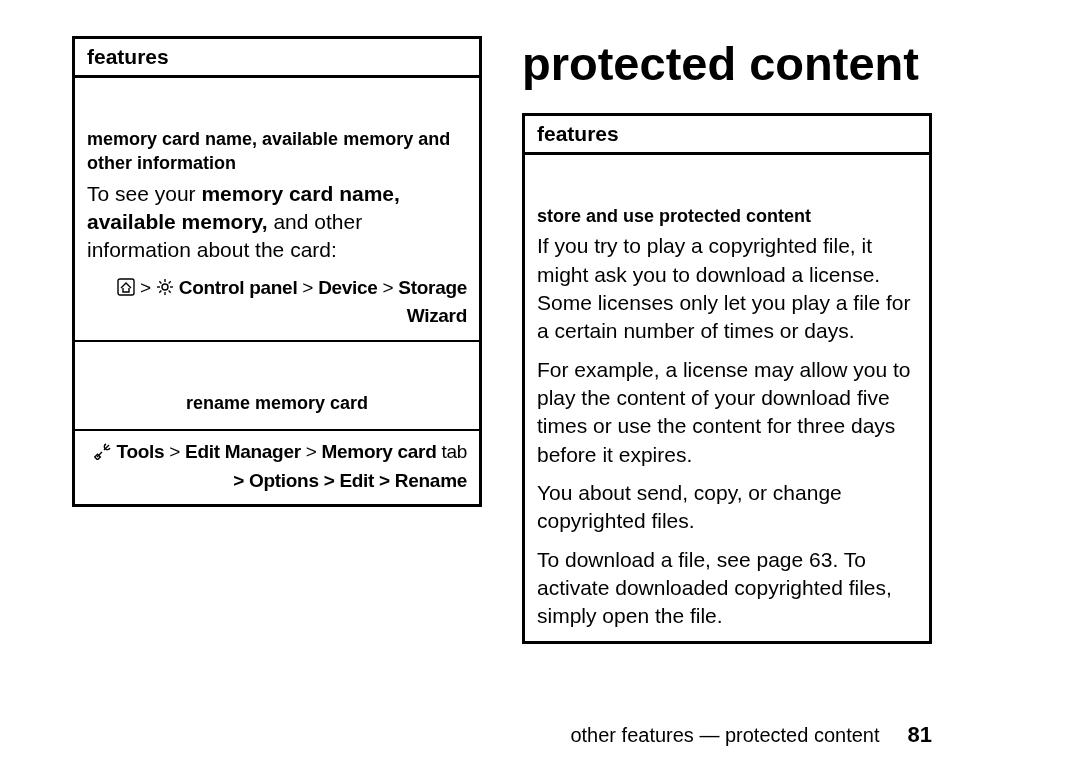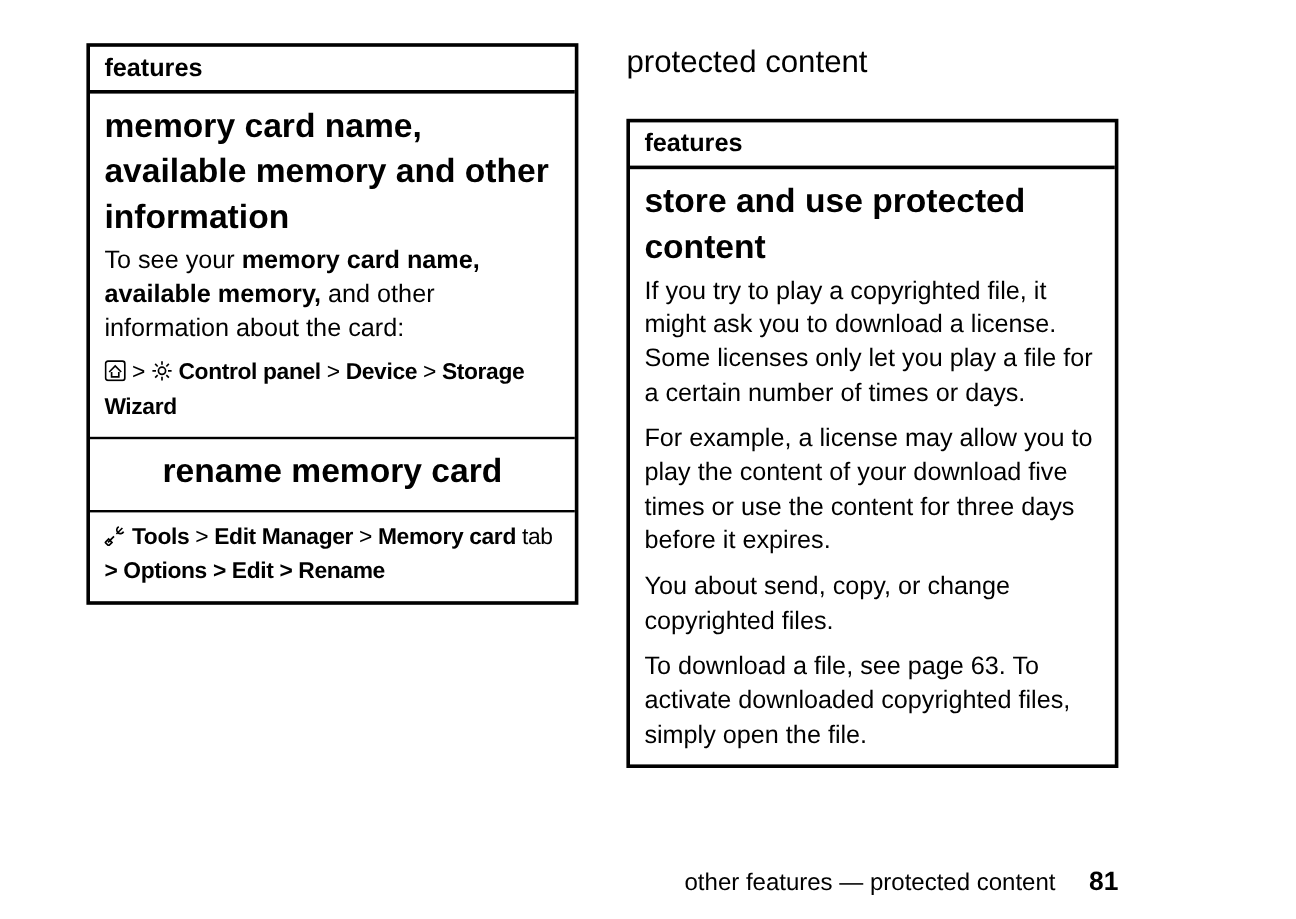--- a/index.html
+++ b/index.html
@@ -14,45 +14,46 @@
   }
   .col {
     flex: 1;
     min-width: 0;
   }
   .col-right {
     flex: 1;
     min-width: 0;
   }
   .section-title {
-    font-size: 26px;
-    font-weight: 400;
+    font-size: 47px;
+    font-weight: 700;
     letter-spacing: 0px;
-    margin-bottom: 32px;
+    margin-bottom: 22px;
   }
   .features-box {
     border: 3px solid #000;
   }
   .features-header {
     font-weight: 700;
     font-size: 21px;
     padding: 6px 12px 6px 12px;
     border-bottom: 3px solid #000;
   }
   .cell {
     padding: 8px 12px 10px 12px;
     border-bottom: 2px solid #000;
     font-size: 21px;
     line-height: 1.35;
   }
   .cell:last-child { border-bottom: none; }
   .row-title {
     font-weight: 700;
-    font-size: 28px;
+    font-size: 18px;
     margin-bottom: 4px;
+    margin-top: 41px;
   }
   .body-text { font-size: 21px; line-height: 1.35; }
   .body-text + .body-text { margin-top: 10px; }
   .b { font-weight: 700; }
   .nav-path {
     font-family: Arial, Helvetica, sans-serif;
     font-size: 19px;
     font-weight: 700;
     line-height: 1.4;
   }
@@ -64,21 +65,21 @@
   .footer {
     position: absolute;
     bottom: 18px;
     right: 72px;
     font-size: 20px;
     display: flex;
     align-items: baseline;
     gap: 28px;
   }
   .footer .pg { font-weight: 700; font-size: 22px; }
-  .condensed { letter-spacing: -0.3px; font-stretch: condensed; }
+  .condensed { letter-spacing: -0.3px; font-stretch: condensed; text-align: right; }
 </style>
 </head>
 <body>
 
 <div class="page">
 
   <div class="col">
     <div class="features-box">
       <div class="features-header">features</div>
 

